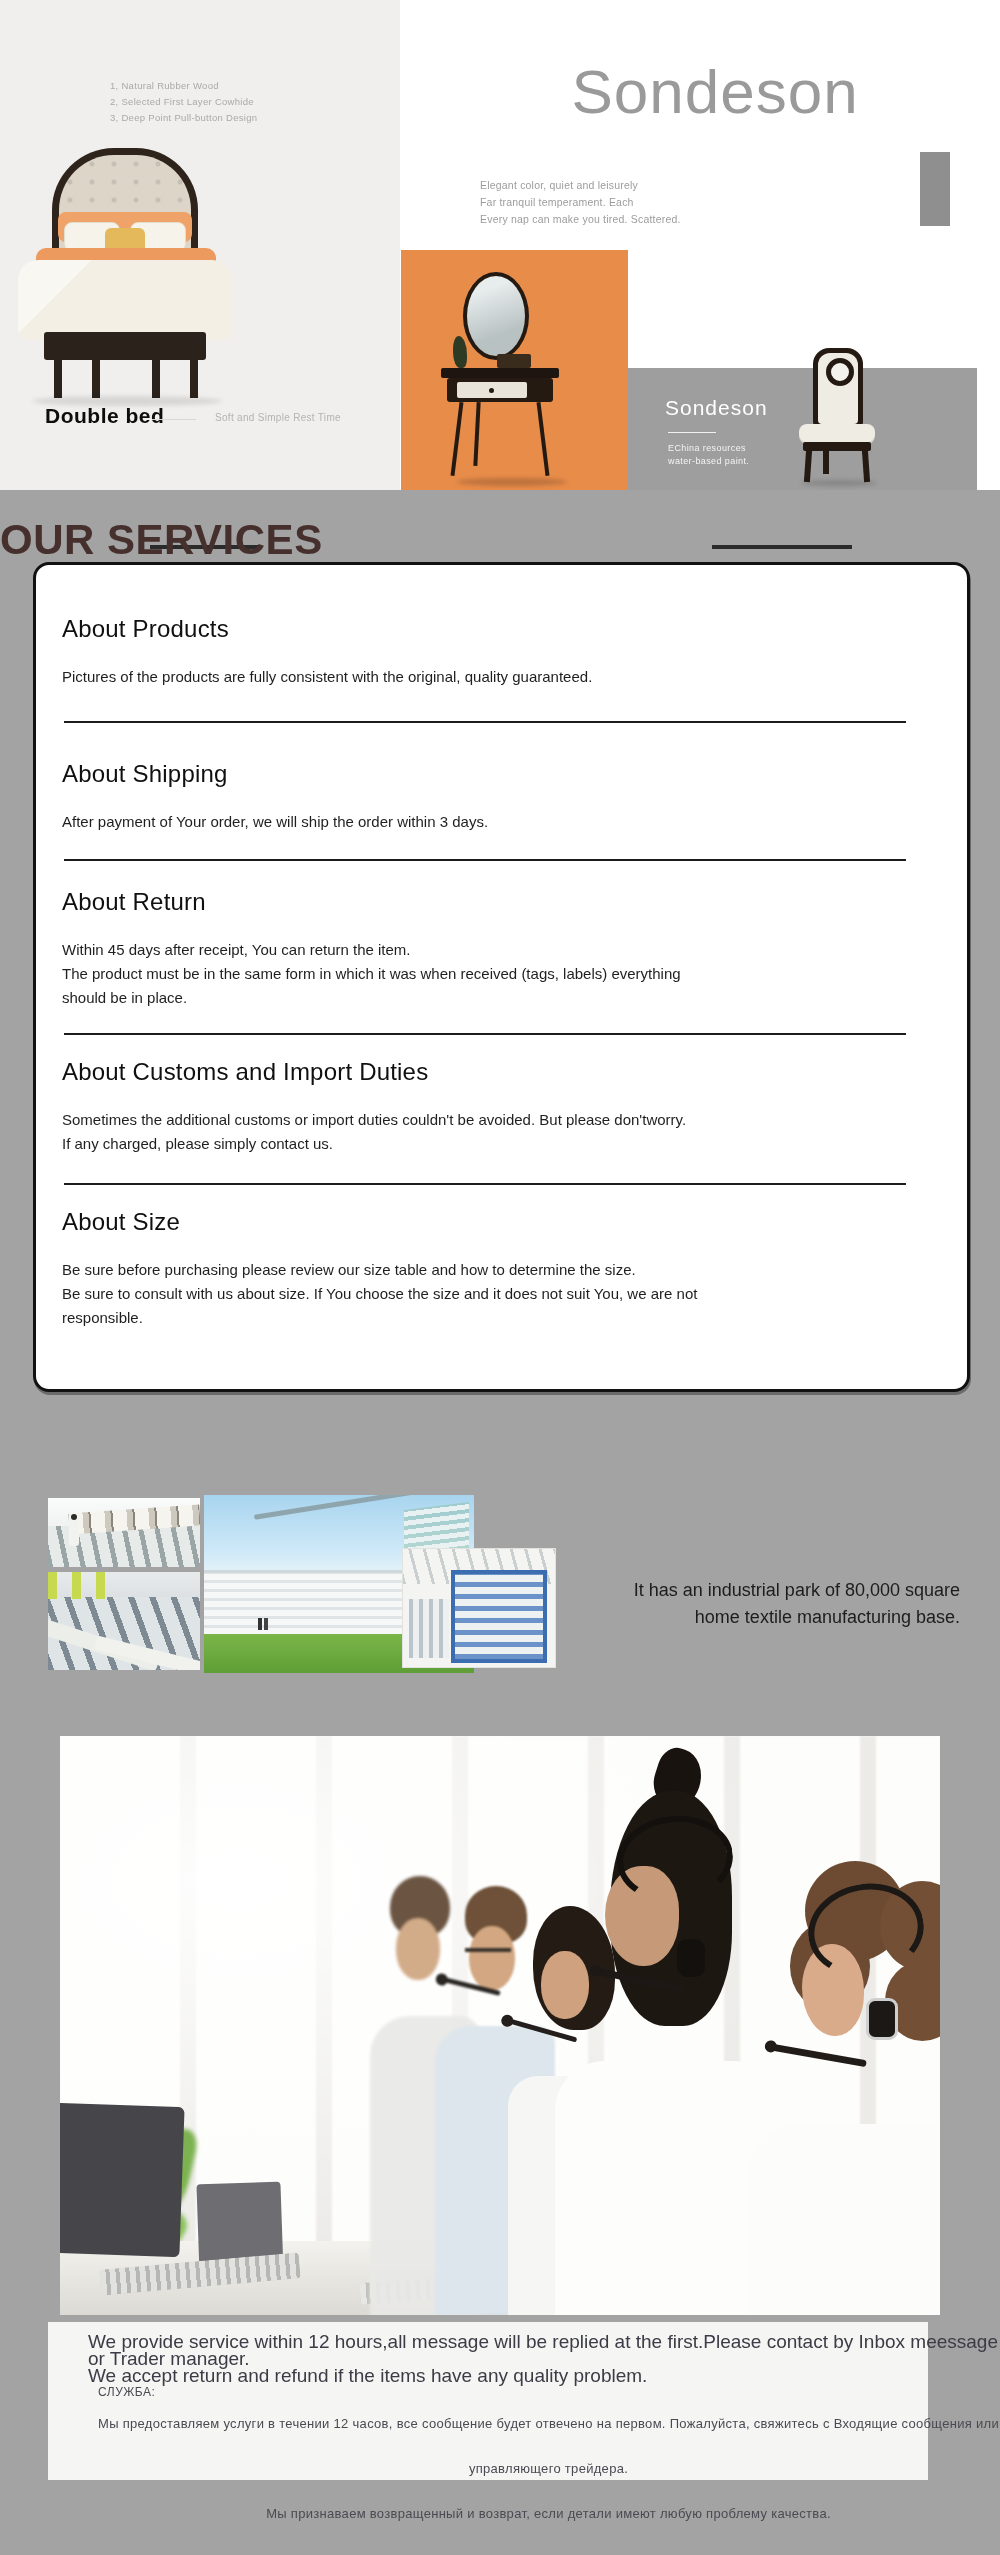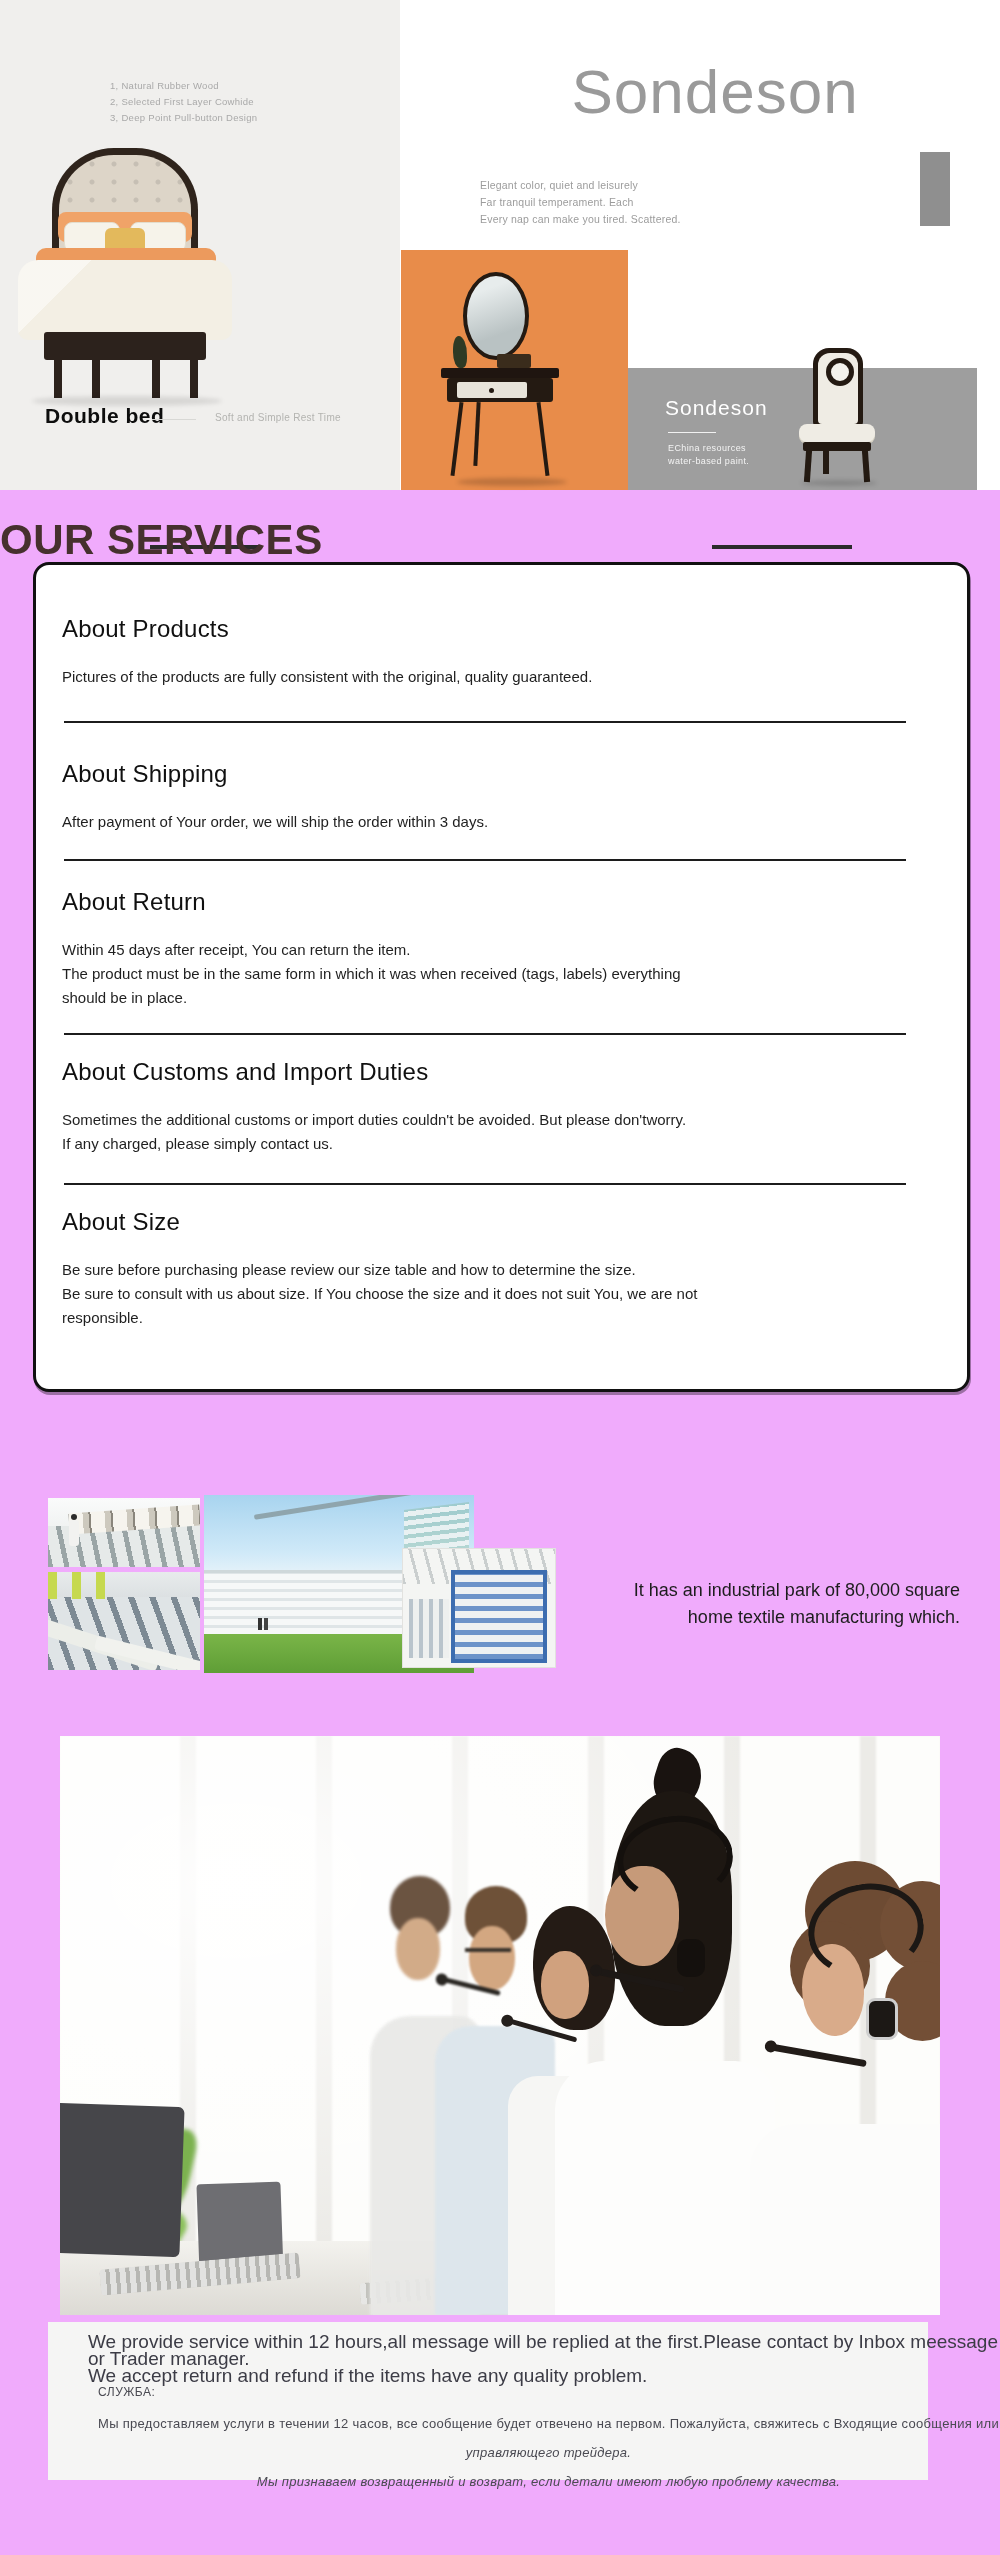--- a/index.html
+++ b/index.html
@@ -1,16 +1,16 @@
 <!DOCTYPE html>
 <html><head>
 <meta charset="utf-8">
 <style>
   html,body{margin:0;padding:0;background:#fff;}
-  .page{position:relative;width:1000px;height:2555px;background:#f0abfc;overflow:hidden;
+  .page{position:relative;width:1000px;height:2555px;background:#a3a3a3;overflow:hidden;
         font-family:"Liberation Sans",sans-serif;color:#222;}
 
   
   .banner{position:absolute;top:0;left:0;width:1000px;height:490px;background:#fff;}
   .banner-left{position:absolute;top:0;left:0;width:400px;height:490px;background:#f0efed;}
   .features{position:absolute;top:78px;left:110px;margin:0;padding:0;list-style:none;
             font-size:9.5px;line-height:16px;color:#a9a9a9;letter-spacing:.3px;}
   .brand-logo{position:absolute;top:56px;left:545px;width:340px;text-align:center;
               font-size:62px;color:#9a9a9a;letter-spacing:1px;}
   .banner-desc{position:absolute;top:177px;left:480px;font-size:10.5px;line-height:17px;
@@ -180,21 +180,21 @@
   .p5 .mic{left:22px;top:186px;width:95px;height:7px;background:#221c18;transform:rotate(10deg);border-radius:4px;}
   .p5 .shirt{left:0;top:258px;width:230px;height:191px;background:#fcfcfb;border-radius:46px 40px 0 0;}
   .mic:after{content:"";position:absolute;left:-8px;top:-3px;width:12px;height:12px;background:inherit;border-radius:50%;}
 
   
   .footer-band{position:absolute;top:2322px;left:48px;width:880px;height:158px;background:#f5f5f4;}
   .footer-en{position:absolute;top:2333px;left:88px;font-size:19px;line-height:17px;color:#3c3c46;}
   .footer-ru-label{position:absolute;top:2385px;left:98px;font-size:12px;color:#4a4a52;letter-spacing:.5px;}
   .footer-ru{position:absolute;top:2416px;left:98px;font-size:13px;color:#4a4a52;letter-spacing:.3px;text-align:center;}
   .footer-ru .ln{display:block;}
-  .footer-ru .ln + .ln{margin-top:14px;font-style:italic;}
+  .footer-ru .ln + .ln{margin-top:30px;}
 </style>
 </head>
 <body>
 
 <div class="page">
 
   <section class="banner">
     <div class="banner-left">
       <ul class="features">
         <li>1, Natural Rubber Wood</li>
@@ -332,21 +332,21 @@
     <div class="f3-grass"></div>
       <div class="f3-people"></div>
   </div>
   <div class="factory-img f4">
     <div class="f4-roof"></div>
       <div class="f4-machine"></div>
       <div class="f4-left"></div>
   </div>
   <div class="factory-caption">
     <div>It has an industrial park of 80,000 square</div>
-    <div>home textile manufacturing which.</div>
+    <div>home textile manufacturing base.</div>
   </div>
 
   <div class="team-photo">
     <div class="tp-windows"></div>
     <div class="tp-glow"></div>
     <div class="tp-plant">
       <div class="leaf lf1"></div>
         <div class="leaf lf2"></div>
         <div class="leaf lf3"></div>
     </div>

